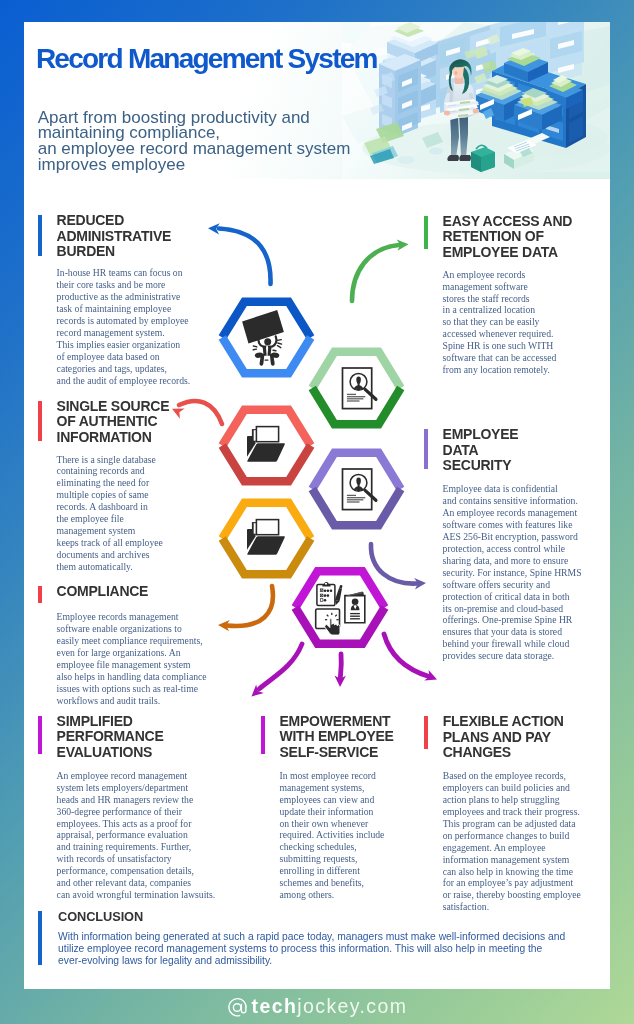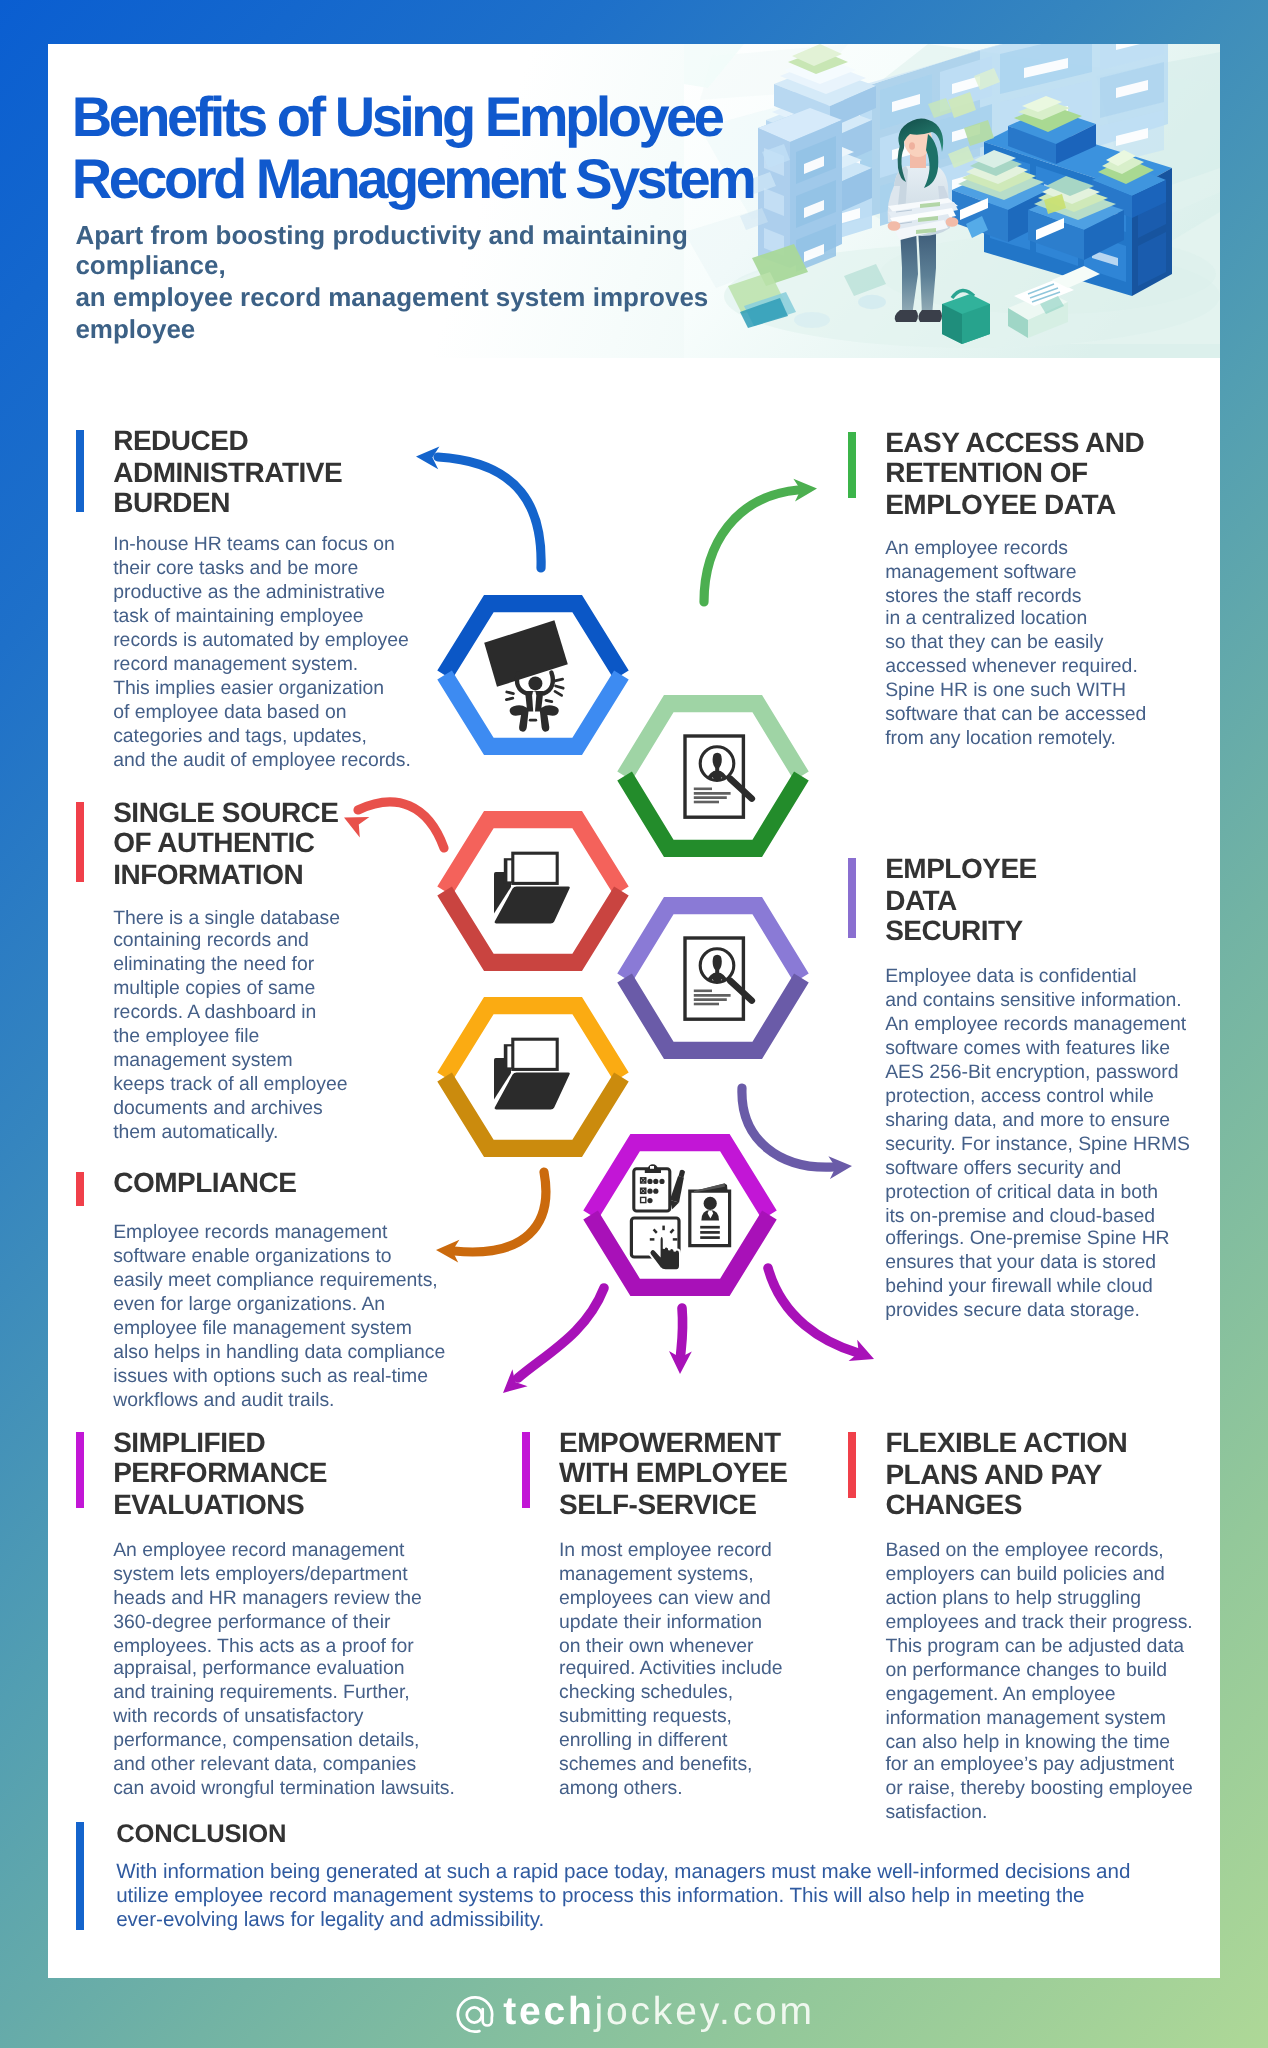--- a/index.html
+++ b/index.html
@@ -10,28 +10,28 @@
         background:linear-gradient(133deg,#0a5ed1 0%,#1e70c9 19%,#3585bf 34%,#529eb2 50%,#72b3a4 66%,#93c89a 84%,#aed897 100%);}
   .card{position:absolute;left:24px;top:22px;width:586px;height:967px;background:#fff;overflow:hidden;}
 
   .hdr{position:absolute;left:0;top:0;width:586px;height:157px;overflow:hidden;
        background:linear-gradient(108deg,#ffffff 0%,#ffffff 38%,#f6fcfb 52%,#ebf7f5 70%,#e5f4f2 88%,#eaf6f5 100%);}
   .hdr > svg{position:absolute;left:0;top:0;}
   .title{position:absolute;left:11.9px;top:20.8px;width:400px;
          font-size:28px;font-weight:bold;line-height:31.5px;color:#1059cd;
          letter-spacing:-1.75px;}
   .subtitle{position:absolute;left:13.7px;top:87.5px;width:360px;
-            font-size:13px;line-height:15.75px;color:#3c6186;letter-spacing:0px;font-weight:bold;}
+            font-size:17px;line-height:15.75px;color:#3c6186;letter-spacing:0px;}
 
   .blk{position:absolute;}
   .blk .bar{position:absolute;left:0;top:2px;width:4px;}
   .blk h3{position:absolute;left:19px;top:0px;margin:0;font-size:14px;font-weight:bold;
           line-height:15.7px;color:#333333;letter-spacing:-0.25px;white-space:nowrap;}
   .blk p{position:absolute;left:19px;margin:0;font-size:9.7px;line-height:11.95px;
-         color:#445f88;letter-spacing:-0.01px;white-space:nowrap;}
+         color:#445f88;letter-spacing:-0.01px;white-space:nowrap;font-family:Liberation Serif, serif;}
 
   .concl{position:absolute;left:13.8px;top:889.2px;width:560px;}
   .concl .bar{position:absolute;left:0;top:0px;width:4.1px;height:54.3px;background:#1464cc;}
   .concl h3{position:absolute;left:20.3px;top:-1.5px;margin:0;font-size:12.8px;font-weight:bold;
             color:#333333;letter-spacing:-0.1px;line-height:14px;}
   .concl p{position:absolute;left:20.3px;top:20.3px;margin:0;font-size:10.3px;
            line-height:11.85px;color:#2f5aa0;letter-spacing:-0.02px;white-space:nowrap;}
 
   .footer{position:absolute;left:0;top:989px;width:634px;height:35px;
           display:flex;align-items:center;justify-content:center;}
@@ -313,21 +313,20 @@
    <g stroke="#b7c7d6" stroke-width="0.5">
     <path d="M424 84 L432 83"></path>
                 <path d="M425 90 L432 89"></path>
    </g>
   </g>
   <ellipse cx="423" cy="91" rx="3.2" ry="2.4" fill="#f2bba8"></ellipse>
   <ellipse cx="452" cy="89" rx="3.2" ry="2.4" fill="#f2bba8"></ellipse>
  </g>
 </svg>
       <div class="title" id="ttl">
-          <span style="display:block">Benefits of Using Employee</span>
           <span style="display:block">Record Management System</span>
         </div>
       <div class="subtitle" id="sub">
           <span style="display:block">Apart from boosting productivity and maintaining compliance,</span>
           <span style="display:block">an employee record management system improves employee</span>
         </div>
     </div>
 
 <svg class="hexlayer" width="586" height="967" viewBox="0 0 586 967">
   <g>

